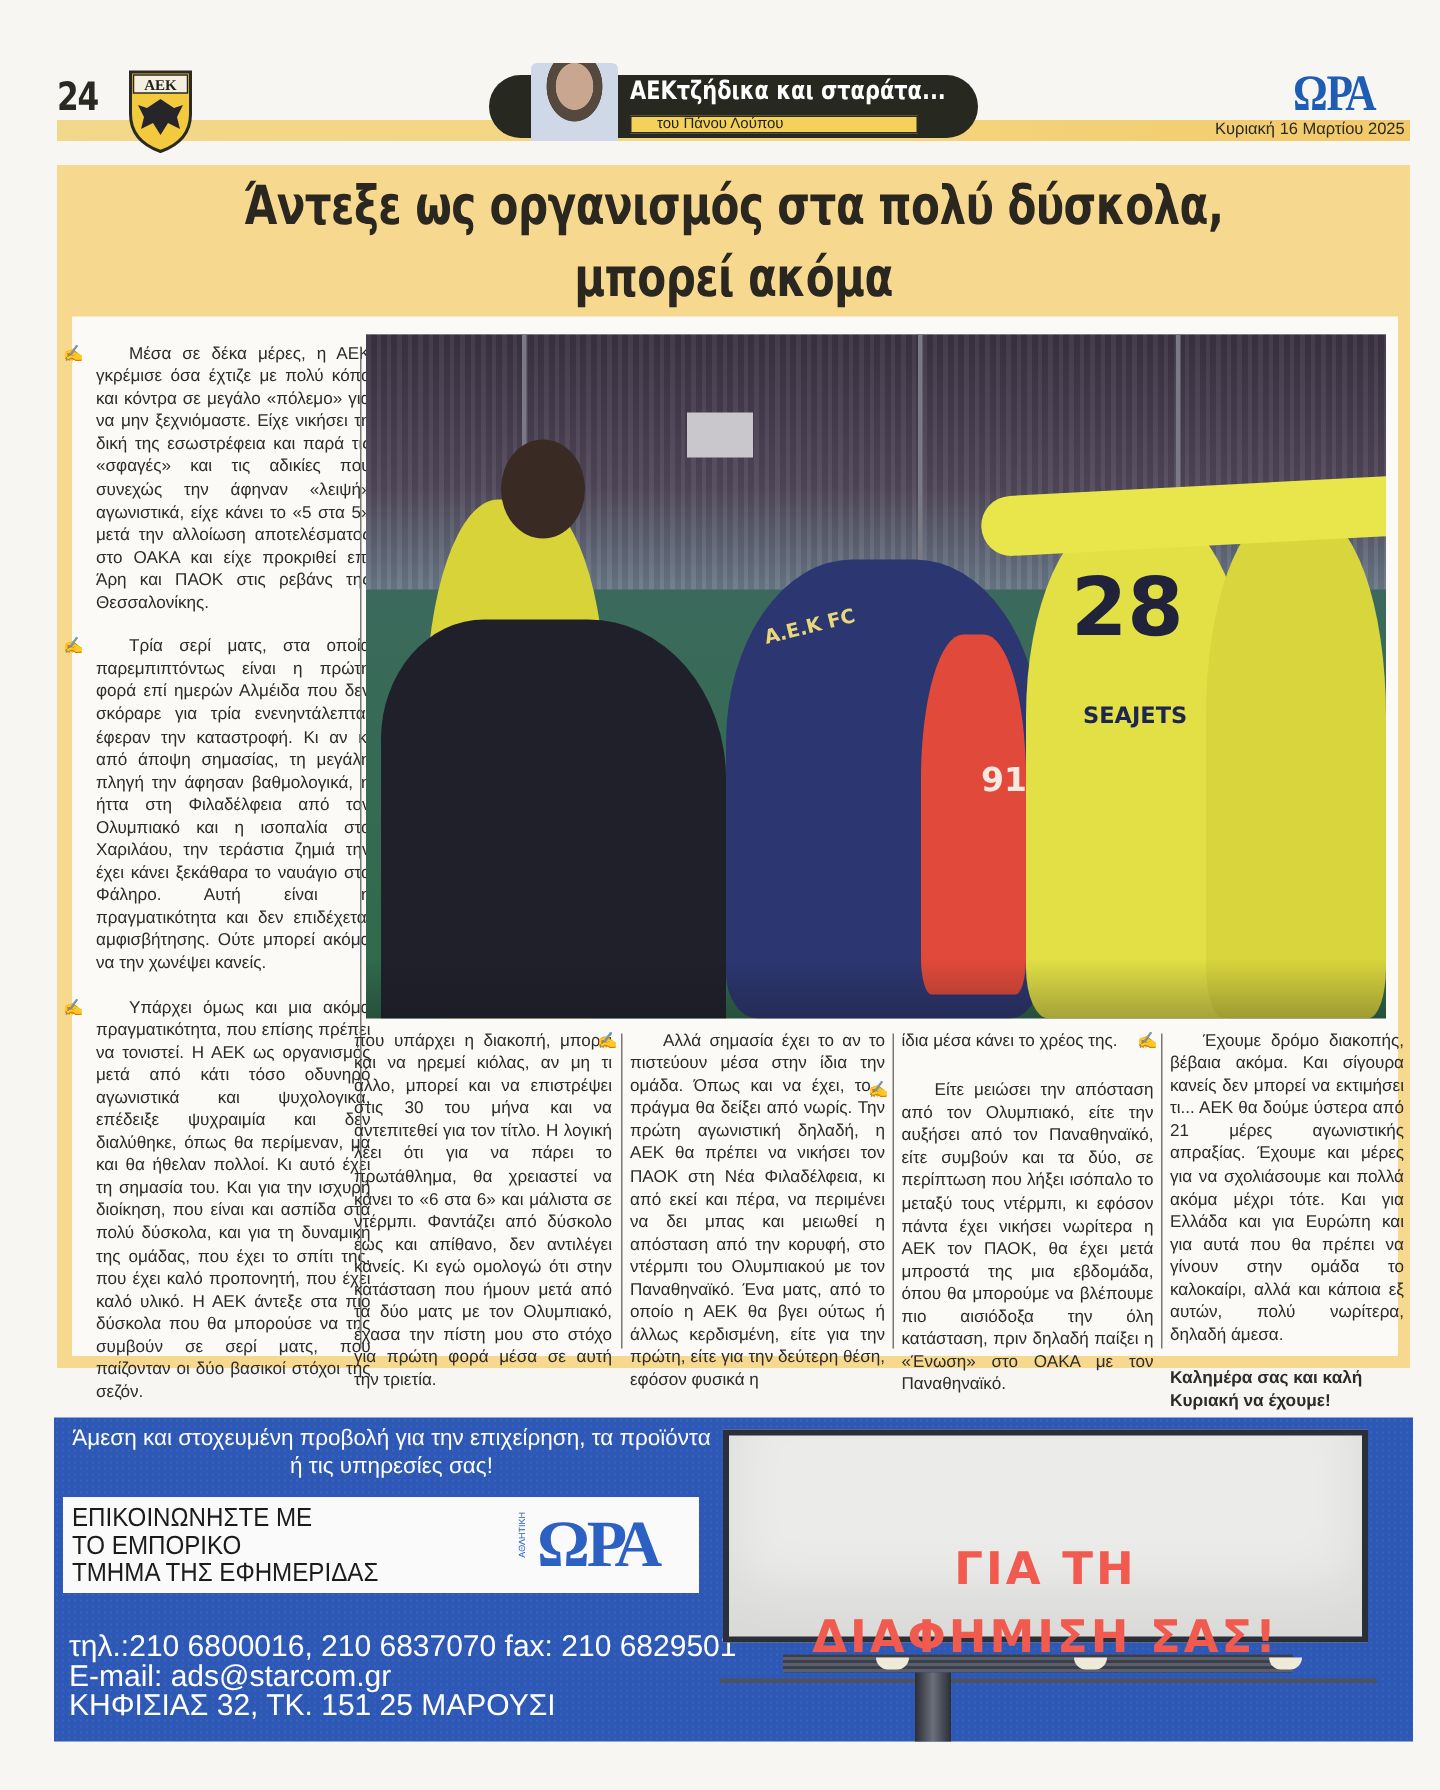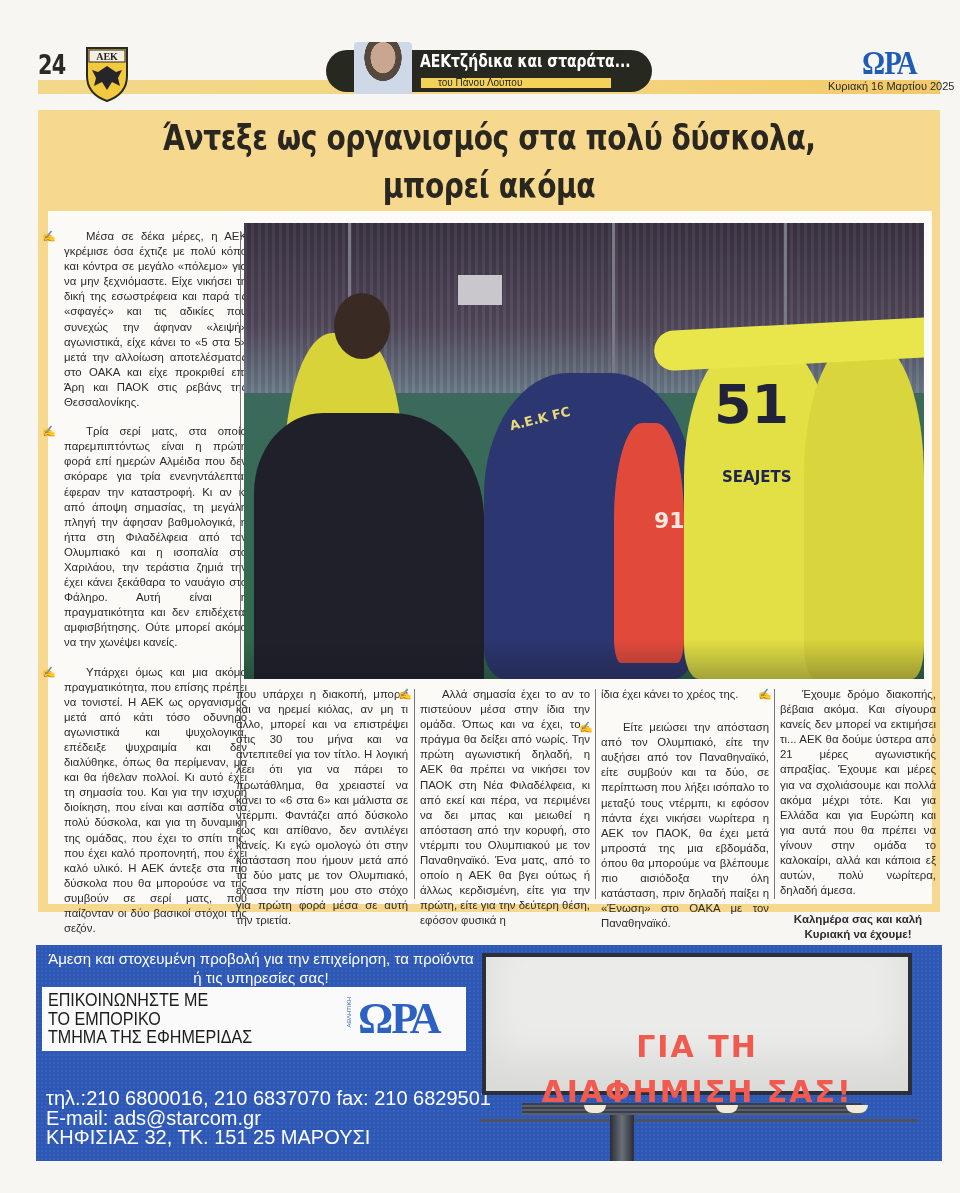--- a/index.html
+++ b/index.html
@@ -16,58 +16,58 @@
   .column-pill { position: absolute; left: 326px; top: 50px; width: 326px; height: 42px;
     background: #27281f; border-radius: 21px; }
   .author-photo { position: absolute; left: 354px; top: 42px; width: 58px; height: 52px;
     background: radial-gradient(ellipse at 50% 30%, #c8a690 0 30%, #55483f 31% 45%, #cfd8e6 46%); border-radius: 4px 4px 0 0; }
   .column-title { position: absolute; left: 420px; top: 51px; font-family: "DejaVu Sans", sans-serif;
     font-weight: bold; font-size: 17px; color: #ffffff; transform: scaleX(0.82); transform-origin: left; white-space: nowrap; }
   .column-author-bg { position: absolute; left: 420px; top: 77px; width: 192px; height: 12px; background: #f4d25a; border: 1px solid #2a2a22; }
   .column-author { position: absolute; left: 438px; top: 77px; font-size: 10px; color: #1f1f1f; line-height: 12px; }
   .brand-logo { position: absolute; left: 862px; top: 44px; font-family: "Liberation Serif", serif; font-weight: bold;
     font-size: 34px; color: #1f5db5; letter-spacing: -1px; transform: scaleX(0.85); transform-origin: left; }
-  .issue-date { position: absolute; left: 810px; top: 80px; font-size: 11px; color: #2a2a22; white-space: nowrap; margin-left: 18px; }
+  .issue-date { position: absolute; left: 810px; top: 80px; font-size: 11px; color: #2a2a22; white-space: nowrap; }
 
   
   .frame { position: absolute; left: 38px; top: 110px; width: 902px; height: 802px;
     background: #f6d98e; padding: 0; }
   .headline { position: absolute; left: 0; top: 4px; width: 902px; text-align: center;
     font-family: "DejaVu Sans", sans-serif; font-weight: bold; font-size: 36px; line-height: 48px; color: #2a2620;
     transform: scaleX(0.78); transform-origin: center; letter-spacing: -0.5px; }
   .inner { position: absolute; left: 10px; top: 101px; width: 884px; height: 693px; background: #fbfaf6; }
 
   .col { position: absolute; font-size: 11.4px; line-height: 15.1px; color: #2b2b2b; text-align: justify; }
   .col p { margin-bottom: 14px; text-indent: 22px; position: relative; }
   .col p .pen { position: absolute; left: -22px; width: 20px; text-indent: 0; font-size: 11px; color: #3a3a3a; }
   .c1 { left: 16px; top: 18px; width: 183px; }
   .c2 { left: 188px; top: 476px; width: 172px; }
   .c3 { left: 372px; top: 476px; width: 170px; }
   .c4 { left: 553px; top: 476px; width: 168px; }
   .c5 { left: 732px; top: 476px; width: 156px; }
   .vrule { position: absolute; width: 1px; background: #777; }
-  .signoff { text-align: center; font-weight: bold; font-size: 11.5px; line-height: 15px; margin-top: 6px; }
+  .signoff { text-align: left; font-weight: bold; font-size: 11.5px; line-height: 15px; margin-top: 6px; }
 
   .photo { position: absolute; left: 196px; top: 12px; width: 680px; height: 456px; overflow: hidden;
     background: linear-gradient(180deg, #2c2c38 0%, #3e3a4a 30%, #4a5a6c 36%, #3b6a5c 38%, #2f6a4a 100%); }
   .ph-crowd { position: absolute; left: 0; top: 0; width: 680px; height: 170px;
     background: repeating-linear-gradient(90deg, rgba(255,255,255,0.05) 0 3px, rgba(0,0,0,0.06) 3px 7px),
                linear-gradient(180deg, #3a3242 0%, #51485a 60%, #6a7a88 100%); }
   .ph-post { position: absolute; top: 0; width: 3px; height: 170px; background: #7a7a86; }
   .ph-sign { position: absolute; left: 214px; top: 52px; width: 44px; height: 30px; background: #c9c6cc; }
   .fig { position: absolute; border-radius: 40% 40% 10% 10%; }
   .shirt-no { position: absolute; font-family: "DejaVu Sans", sans-serif; font-weight: bold; color: #21233a; }
   .ph-text { position: absolute; font-family: "DejaVu Sans", sans-serif; font-weight: bold; font-size: 13px; color: #1d2550; letter-spacing: 0; }
   .ph-dark { position: absolute; left: 0; bottom: 0; width: 680px; height: 40px; background: linear-gradient(180deg, transparent, rgba(20,20,30,0.3)); }
 
   
   .ad { position: absolute; left: 36px; top: 945px; width: 906px; height: 216px; background: #2e58b6;
     background-image: radial-gradient(rgba(255,255,255,0.06) 1px, transparent 1px); background-size: 4px 4px; }
   .ad-tagline { position: absolute; left: 10px; top: 4px; width: 430px; color: #ffffff; font-size: 15px; line-height: 19px; text-align: center; }
-  .ad-contact-box { position: absolute; left: 6px; top: 42px; width: 424px; height: 64px; background: #fafafa; }
+  .ad-contact-box { position: absolute; left: 6px; top: 53px; width: 424px; height: 64px; background: #fafafa; }
   .ad-contact-text { position: absolute; left: 6px; top: 4px; font-size: 17.5px; line-height: 18.5px; color: #1b1b1b; transform: scaleX(0.92); transform-origin: left; }
   .ad-logo { position: absolute; left: 316px; top: 6px; font-family: "Liberation Serif", serif; font-weight: bold; font-size: 44px; color: #2c61c3; letter-spacing: -2px; }
   .ad-logo-side { position: absolute; left: 304px; top: 10px; width: 10px; font-size: 6px; color: #2c61c3; writing-mode: vertical-rl; transform: rotate(180deg); }
   .ad-details { position: absolute; left: 10px; top: 144px; color: #ffffff; font-size: 20px; line-height: 19.5px; }
   .billboard { position: absolute; left: 446px; top: 8px; width: 430px; height: 142px; background: #ebebea;
     border: 4px solid #2b2f3a; box-shadow: inset 0 -30px 40px rgba(0,0,0,0.08); }
   .billboard-text { position: absolute; left: 0; top: 26px; width: 100%; text-align: center; color: #f05a4f;
     font-family: "DejaVu Sans", sans-serif; font-weight: bold; font-size: 30px; line-height: 45px; letter-spacing: 2px; margin-top: 41px; }
   .bb-rail { position: absolute; left: 486px; top: 158px; width: 340px; height: 12px; background: repeating-linear-gradient(180deg, #3b3f4b 0 2px, #5a5f6b 2px 4px); }
   .bb-lamp { position: absolute; top: 160px; width: 22px; height: 8px; background: #f0ead8; border-radius: 0 0 10px 10px; }
@@ -119,39 +119,39 @@
       <div class="ph-sign"></div>
 
       <div class="fig" style="left:40px; top:110px; width:120px; height:346px; background:#d8d338;"></div>
       <div class="fig" style="left:90px; top:70px; width:56px; height:66px; background:#3a2a24; border-radius:50%;"></div>
       <div class="fig" style="left:10px; top:190px; width:230px; height:266px; background:#20202a; border-radius:30% 40% 0 0;"></div>
       <div class="fig" style="left:240px; top:150px; width:210px; height:306px; background:#2c3670; border-radius:35% 35% 5% 5;"></div>
       <div class="fig" style="left:370px; top:200px; width:70px; height:240px; background:#e14a3a;"></div>
       <div class="fig" style="left:440px; top:120px; width:150px; height:336px; background:#e2e044;"></div>
       <div class="fig" style="left:560px; top:120px; width:120px; height:336px; background:#d9d53c;"></div>
       <div class="fig" style="left:410px; top:100px; width:330px; height:40px; background:#e8e64a; border-radius:20px; transform:rotate(-3deg);"></div>
-      <div class="shirt-no" style="left:470px; top:150px; font-size:54px;">51</div>
+      <div class="shirt-no" style="left:470px; top:150px; font-size:54px;">28</div>
       <div class="shirt-no" style="left:410px; top:285px; font-size:22px; color:#f8e8e0;">91</div>
       <div class="ph-text" style="left:265px; top:188px; color:#e8d87a; transform:rotate(-14deg);">Α.Ε.Κ FC</div>
       <div class="ph-text" style="left:478px; top:245px; font-size:15px;">SEAJETS</div>
       <div class="ph-dark"></div>
     </div>
 
     <div class="col c2">
       <p style="text-indent:0"><span>που υπάρχει η διακοπή, μπορεί και να ηρεμεί κιόλας, αν μη τι άλλο, μπορεί και να επιστρέψει στις 30 του μήνα και να αντεπιτεθεί για τον τίτλο. Η λογική λέει ότι για να πάρει το πρωτάθλημα, θα χρειαστεί να κάνει το «6 στα 6» και μάλιστα σε ντέρμπι. Φαντάζει από δύσκολο έως και απίθανο, δεν αντιλέγει κανείς. Κι εγώ ομολογώ ότι στην κατάσταση που ήμουν μετά από τα δύο ματς με τον Ολυμπιακό, έχασα την πίστη μου στο στόχο για πρώτη φορά μέσα σε αυτή την τριετία.</span></p>
     </div>
     <div class="vrule" style="left:366px; top:478px; height:210px;"></div>
 
     <div class="col c3">
       <p><span class="pen">✍</span><span>Αλλά σημασία έχει το αν το πιστεύουν μέσα στην ίδια την ομάδα. Όπως και να έχει, το... πράγμα θα δείξει από νωρίς. Την πρώτη αγωνιστική δηλαδή, η ΑΕΚ θα πρέπει να νικήσει τον ΠΑΟΚ στη Νέα Φιλαδέλφεια, κι από εκεί και πέρα, να περιμένει να δει μπας και μειωθεί η απόσταση από την κορυφή, στο ντέρμπι του Ολυμπιακού με τον Παναθηναϊκό. Ένα ματς, από το οποίο η ΑΕΚ θα βγει ούτως ή άλλως κερδισμένη, είτε για την πρώτη, είτε για την δεύτερη θέση, εφόσον φυσικά η</span></p>
     </div>
     <div class="vrule" style="left:547px; top:478px; height:210px;"></div>
 
     <div class="col c4">
-      <p style="text-indent:0"><span>ίδια έχει κάνει το χρέος της.</span></p>
+      <p style="text-indent:0"><span>ίδια μέσα κάνει το χρέος της.</span></p>
       <p style="margin-top:18px"><span class="pen">✍</span><span>Είτε μειώσει την απόσταση από τον Ολυμπιακό, είτε την αυξήσει από τον Παναθηναϊκό, είτε συμβούν και τα δύο, σε περίπτωση που λήξει ισόπαλο το μεταξύ τους ντέρμπι, κι εφόσον πάντα έχει νικήσει νωρίτερα η ΑΕΚ τον ΠΑΟΚ, θα έχει μετά μπροστά της μια εβδομάδα, όπου θα μπορούμε να βλέπουμε πιο αισιόδοξα την όλη κατάσταση, πριν δηλαδή παίξει η «Ένωση» στο ΟΑΚΑ με τον Παναθηναϊκό.</span></p>
     </div>
     <div class="vrule" style="left:726px; top:478px; height:210px;"></div>
 
     <div class="col c5">
       <p><span class="pen">✍</span><span>Έχουμε δρόμο διακοπής, βέβαια ακόμα. Και σίγουρα κανείς δεν μπορεί να εκτιμήσει τι... ΑΕΚ θα δούμε ύστερα από 21 μέρες αγωνιστικής απραξίας. Έχουμε και μέρες για να σχολιάσουμε και πολλά ακόμα μέχρι τότε. Και για Ελλάδα και για Ευρώπη και για αυτά που θα πρέπει να γίνουν στην ομάδα το καλοκαίρι, αλλά και κάποια εξ αυτών, πολύ νωρίτερα, δηλαδή άμεσα.</span></p>
       <div class="signoff">
         <span>Καλημέρα σας και καλή</span><br>
         <span>Κυριακή να έχουμε!</span>
       </div>

